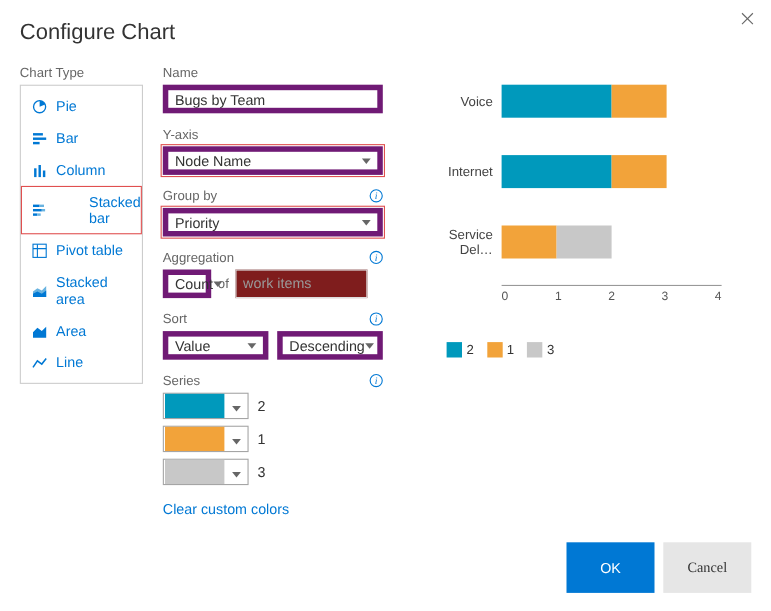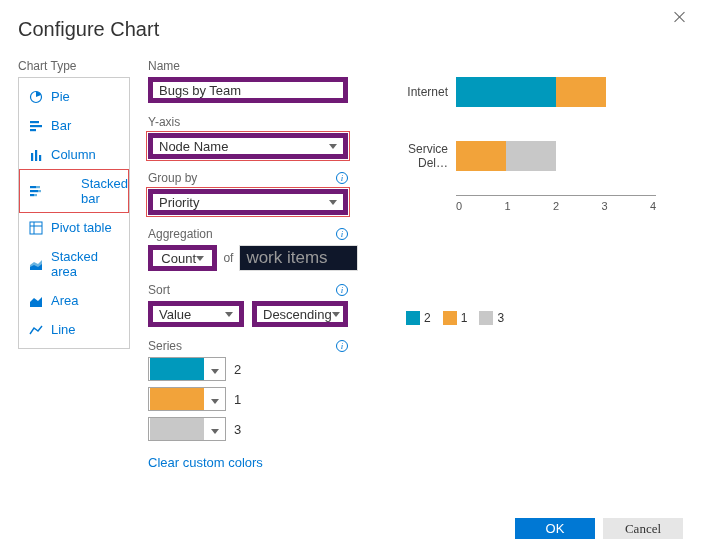--- a/index.html
+++ b/index.html
@@ -108,44 +108,44 @@
     font-size: 13px;
     background: #fff;
     color: #333;
   }
   .select {
     display: inline-flex;
     justify-content: space-between;
     align-items: center;
     cursor: pointer;
   }
-  .select.small { width: 70px; justify-content: center; }
+  .select.small { width: 44px; }
   .select.mid { width: 96px; }
   .hl { outline: 1.5px solid #e05050; outline-offset: 1px; }
   .chev {
     width: 0; height: 0;
     border-left: 4px solid transparent;
     border-right: 4px solid transparent;
     border-top: 5px solid #666;
   }
   .agg-row {
     display: flex;
     align-items: center;
     gap: 6px;
   }
   .agg-row .oflabel { color: #666; font-size: 12px; }
   .agg-row .disabled {
     width: 120px;
     height: 26px;
     border: 1px solid #ddd;
-    background: #0f172a;
+    background: #7f1d1d;
     color: #999;
     padding: 0 6px;
     line-height: 24px;
-    font-size: 17px;
+    font-size: 13px;
   }
   .sort-row { display: flex; gap: 8px; }
   
   .series-row {
     display: flex;
     align-items: center;
     gap: 8px;
     margin-bottom: 6px;
   }
   .swatch-sel {
@@ -221,21 +221,21 @@
   
   .footer {
     position: absolute;
     right: 18px;
     bottom: 16px;
     display: flex;
     gap: 8px;
   }
   .btn {
     min-width: 80px;
-    height: 21px;
+    height: 46px;
     border: 0;
     font-size: 13px;
     cursor: pointer;
     padding: 0 16px;
   }
   .btn.primary { background: #0078d4; color: #fff; }
   .btn.secondary { background: #e6e6e6; color: #333; font-family: Liberation Serif, serif; }
   svg { display: block; }
 </style>
 </head>
@@ -410,20 +410,27 @@
               <span class="series-label">3</span>
             </div>
           </div>
         <span class="link">Clear custom colors</span>
       </div>
     </div>
 
     <div class="preview">
       <div class="chart-area" id="chart-area">
           <div class="chart-row">
+            <div class="cat">Voice</div>
+            <div class="barwrap">
+              <div class="seg" style="background: rgb(0, 153, 188); width: 100px;"></div>
+              <div class="seg" style="background: rgb(242, 163, 58); width: 50px;"></div>
+            </div>
+          </div>
+          <div class="chart-row">
             <div class="cat">Internet</div>
             <div class="barwrap">
               <div class="seg" style="background: rgb(0, 153, 188); width: 100px;"></div>
               <div class="seg" style="background: rgb(242, 163, 58); width: 50px;"></div>
             </div>
           </div>
           <div class="chart-row">
             <div class="cat">Service Del…</div>
             <div class="barwrap">
               <div class="seg" style="background: rgb(242, 163, 58); width: 50px;"></div>

